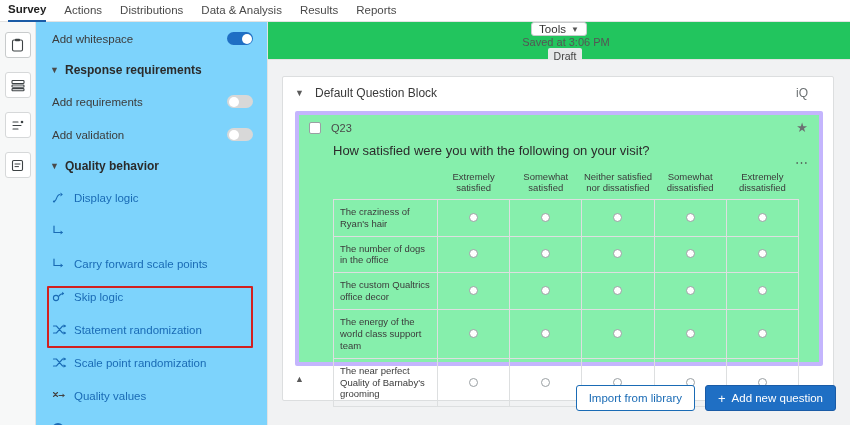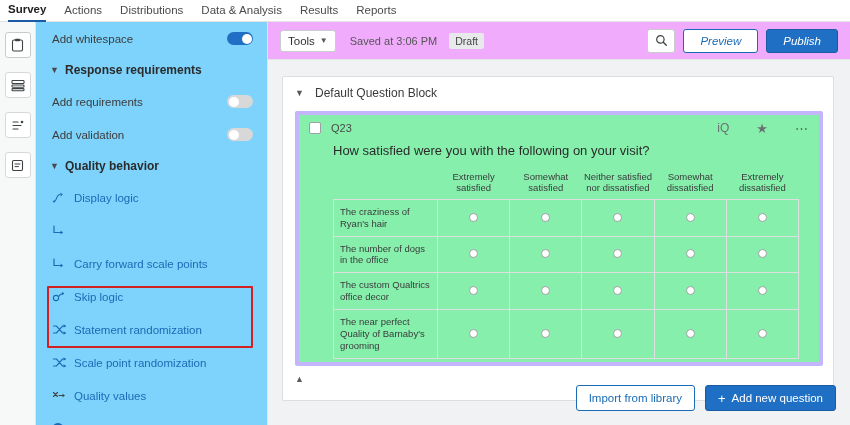--- a/index.html
+++ b/index.html
@@ -113,23 +113,23 @@
     content: ""; position: absolute; left: 2.5px; top: 2.5px;
     width: 5px; height: 5px; border-radius: 50%; background: #1a6bb5;
   }
 
   
   .main {
     position: absolute; top: 22px; left: 268px; width: 582px; height: 403px;
     background: #f1f2f3;
   }
   .toolbar {
-    position: relative; height: 38px; background: #f0abfc;
+    position: relative; height: 38px; background: #22c55e;
     border-bottom: 1px solid #e3e3e3;
-    display: flex; align-items: center; padding: 0 12px;
+    display: flex; align-items: center; padding: 0 12px; flex-direction: column;
   }
   .tools-btn {
     height: 22px; border: 1px solid #c9cccd; border-radius: 3px;
     background: #fff; font-size: 11.5px; color: #333;
     padding: 0 7px; display: flex; align-items: center; gap: 5px;
   }
   .saved-txt { margin-left: 14px; font-size: 11px; color: #555; text-align: right; }
   .draft-chip {
     margin-left: 12px; font-size: 10.5px; color: #444;
     background: #e7e9ea; border-radius: 2px; padding: 2px 6px;
@@ -173,21 +173,21 @@
   }
   .qcard-top {
     height: 26px; display: flex; align-items: center;
     padding: 0 10px; gap: 10px;
   }
   .chk {
     width: 12px; height: 12px; border: 1px solid #9aa0a3;
     border-radius: 2px; background: #fff; flex: none;
   }
   .qid { font-size: 11px; color: #4a4a4a; }
-  .qcard-top .right { margin-left: auto; display: flex; align-items: center; gap: 27px; color: #6b7072; }
+  .qcard-top .right { margin-left: auto; display: flex; align-items: center; gap: 20px; color: #6b7072; flex-direction: column; }
 
   .qtext {
     padding: 2px 0 10px 34px;
     font-size: 13px; color: #2b2b2b;
   }
 
   
   .matrix { padding: 0 16px 0 34px; }
   table.mx { border-collapse: collapse; width: 466px; table-layout: fixed; }
   table.mx th, table.mx td { border: 1px solid #dddfe0; }
@@ -460,20 +460,28 @@
               </tr>
               <tr>
                 <td class="stm">The custom Qualtrics office decor</td>
                 <td class="cell"><span class="opt"></span></td>
                 <td class="cell"><span class="opt"></span></td>
                 <td class="cell"><span class="opt"></span></td>
                 <td class="cell"><span class="opt"></span></td>
                 <td class="cell"><span class="opt"></span></td>
               </tr>
               <tr>
+                <td class="stm">The energy of the world class support team</td>
+                <td class="cell"><span class="opt"></span></td>
+                <td class="cell"><span class="opt"></span></td>
+                <td class="cell"><span class="opt"></span></td>
+                <td class="cell"><span class="opt"></span></td>
+                <td class="cell"><span class="opt"></span></td>
+              </tr>
+              <tr>
                 <td class="stm">The near perfect Quality of Barnaby's grooming</td>
                 <td class="cell"><span class="opt"></span></td>
                 <td class="cell"><span class="opt"></span></td>
                 <td class="cell"><span class="opt"></span></td>
                 <td class="cell"><span class="opt"></span></td>
                 <td class="cell"><span class="opt"></span></td>
               </tr>
             </tbody>
               </table>
           </div>

